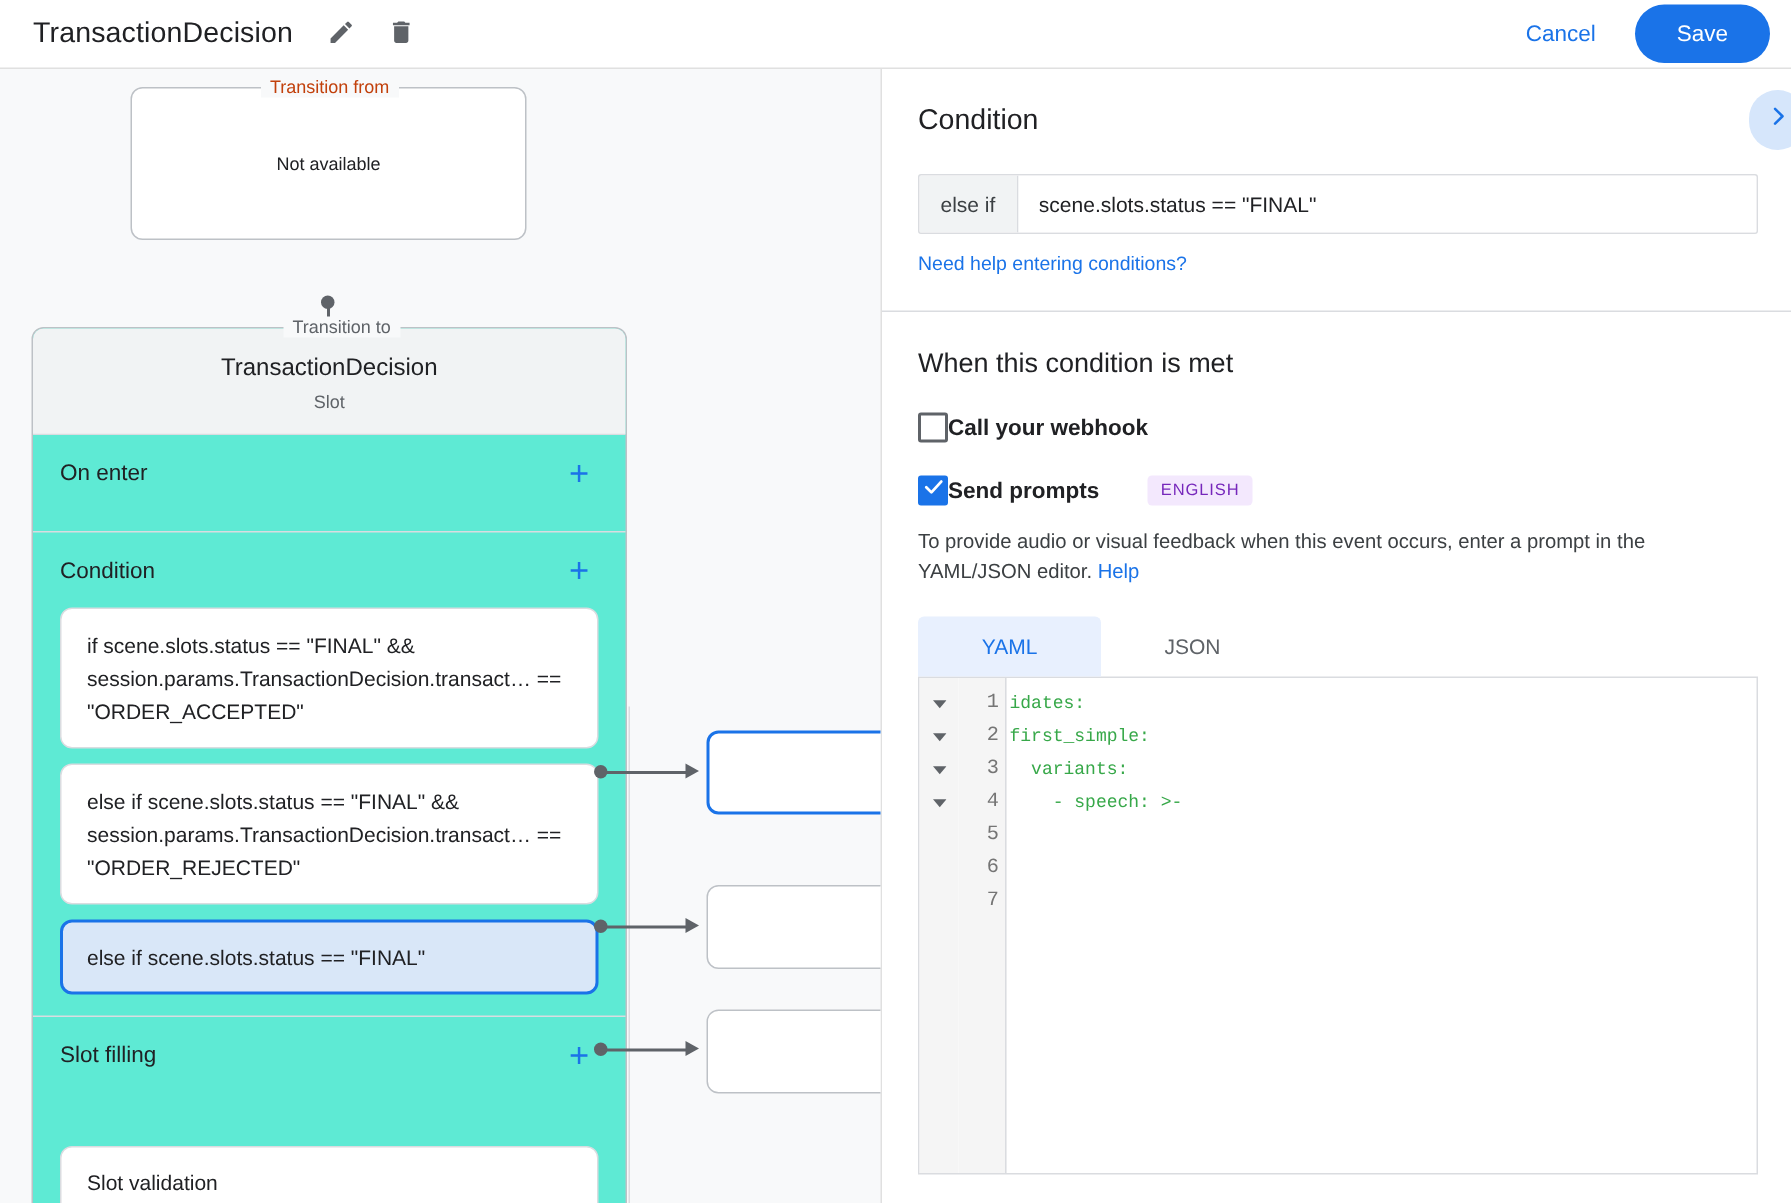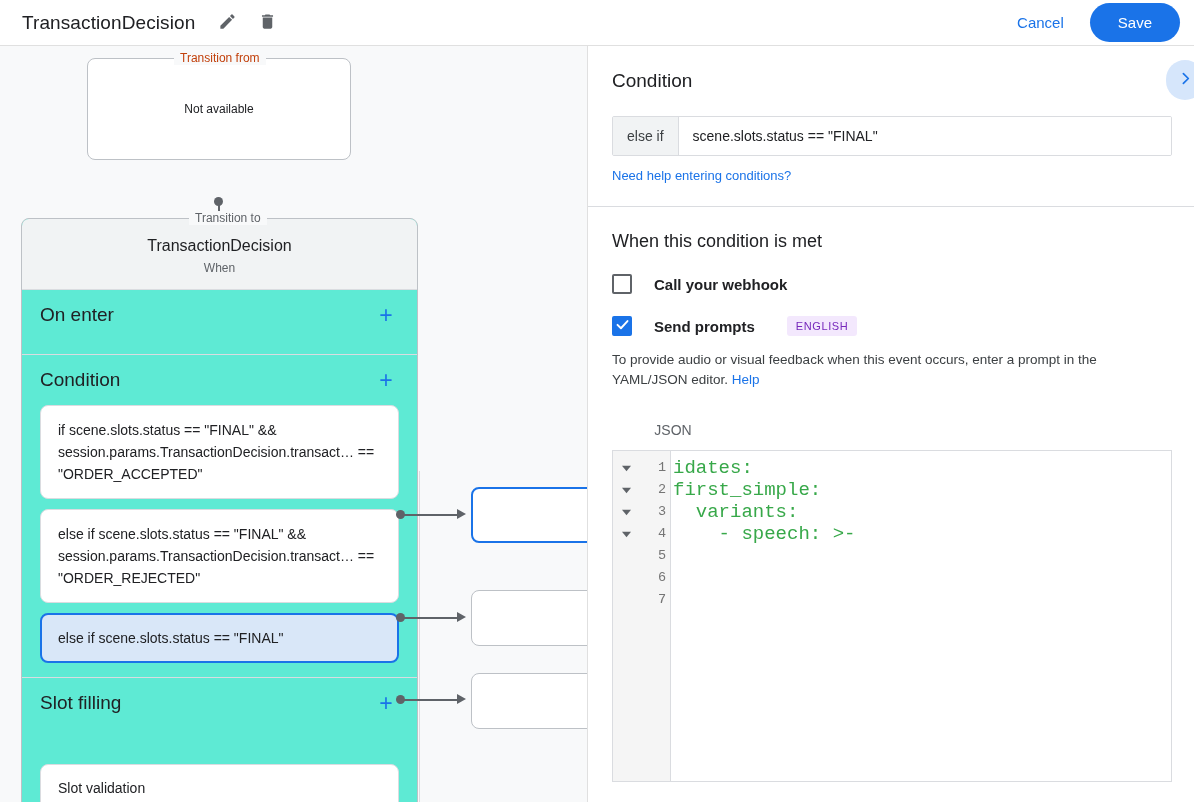--- a/index.html
+++ b/index.html
@@ -136,21 +136,21 @@
 
   .section {
     border-bottom: 1px solid #dadce0;
     padding: 0 18px 14px;
   }
   .section:last-child { border-bottom: none; }
   .section-head {
     display: flex; align-items: center; justify-content: space-between;
     height: 50px;
   }
-  .section-title { font-size: 19px; color: #202124; }
+  .section-title { font-size: 15px; color: #202124; }
   .plus-btn {
     width: 26px; height: 26px;
     display: flex; align-items: center; justify-content: center;
     cursor: pointer;
     color: #1a73e8;
     font-size: 23px;
     line-height: 1;
     border-radius: 50%;
     user-select: none;
   }
@@ -300,21 +300,21 @@
     border: 2px solid #5f6368;
     border-radius: 2px;
     background: #fff;
     flex: none;
   }
   .cbox.checked {
     background: #1a73e8;
     border-color: #1a73e8;
     display: flex; align-items: center; justify-content: center;
   }
-  .cb-label { margin-left: 22px; font-size: 15px; color: #202124; font-weight: bold; }
+  .cb-label { font-size: 15px; color: #202124; font-weight: bold; }
   .badge {
     margin-left: 32px;
     background: #f3e8fd;
     color: #7627bb;
     font-size: 11px;
     letter-spacing: .6px;
     padding: 4px 9px;
     border-radius: 3px;
   }
   .det-desc {
@@ -379,21 +379,21 @@
   }
   .code-col {
     flex: 1;
     padding-top: 6px;
     overflow: hidden;
     position: relative;
   }
   .code-line {
     height: 22px;
     line-height: 22px;
-    font-size: 19px;
+    font-size: 12px;
     white-space: pre;
     color: #37a849;
     padding-left: 2px;
   }
   .code-line.hl { background: #e3effc; }
 </style>
 </head>
 <body>
 
 <div class="topbar">
@@ -432,21 +432,21 @@
 
     <div class="edge-dot" style="left:214px; top:151px;"></div>
     <div class="edge-line" style="left:218px; top:155px; width:1.6px; height:64px; background:#5f6368;"></div>
     <div style="position:absolute;left:213px;top:214px;width:0;height:0;border-left:5.5px solid transparent;border-right:5.5px solid transparent;border-top:9px solid #5f6368;"></div>
 
     <div class="scene-card">
       <div class="scene-label">Transition to</div>
 
       <div class="scene-head">
         <div class="scene-head-title">TransactionDecision</div>
-        <div class="scene-head-sub">When</div>
+        <div class="scene-head-sub">Slot</div>
       </div>
 
       <div class="section">
         <div class="section-head">
           <span class="section-title">On enter</span>
           <span class="plus-btn">+</span>
         </div>
       </div>
 
       <div class="section">
@@ -525,20 +525,21 @@
         </span>
         <span class="cb-label">Send prompts</span>
         <span class="badge">ENGLISH</span>
       </div>
 
       <div class="det-desc">
         <span>To provide audio or visual feedback when this event occurs, enter a prompt in the YAML/JSON editor. </span><a>Help</a>
       </div>
 
       <div class="tabs">
+        <div class="tab active">YAML</div>
         <div class="tab">JSON</div>
       </div>
 
       <div class="editor">
         <div class="fold-col">
           <div class="fold-cell">
             <svg width="9" height="9" viewBox="0 0 10 10" fill="#5f6368">
                 <polygon points="0,2 10,2 5,8"></polygon>
               </svg>
           </div>

